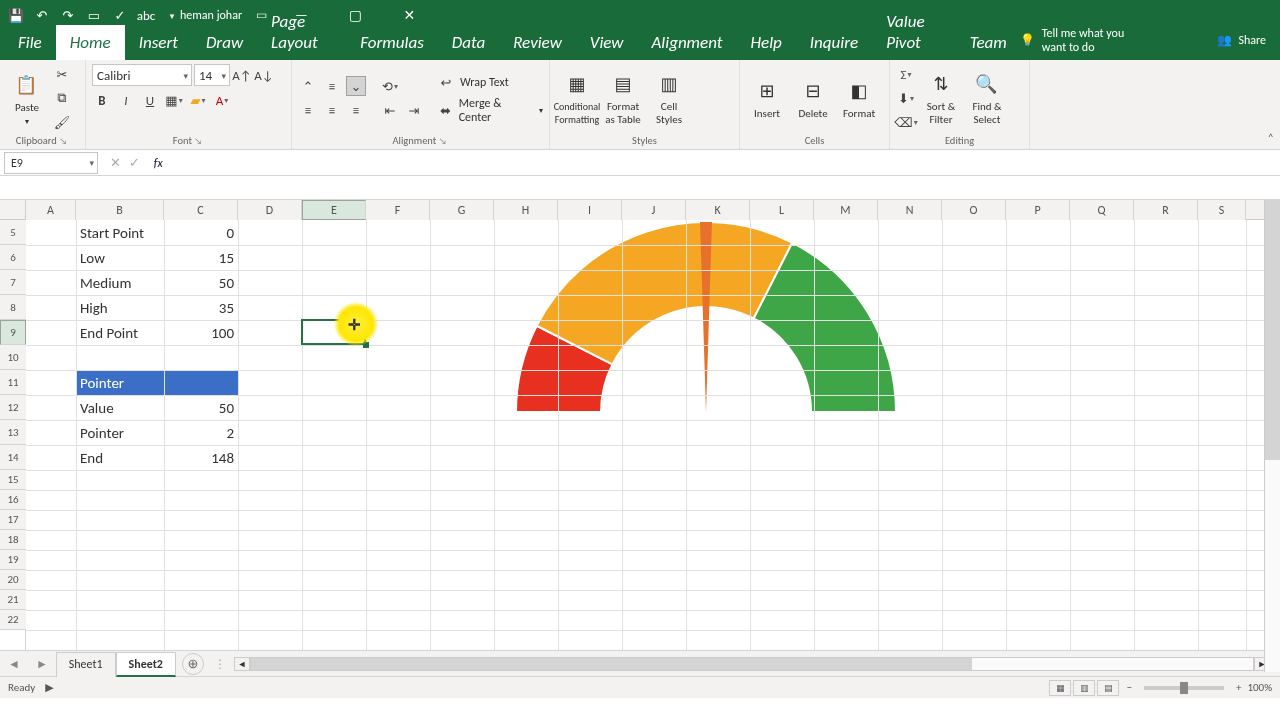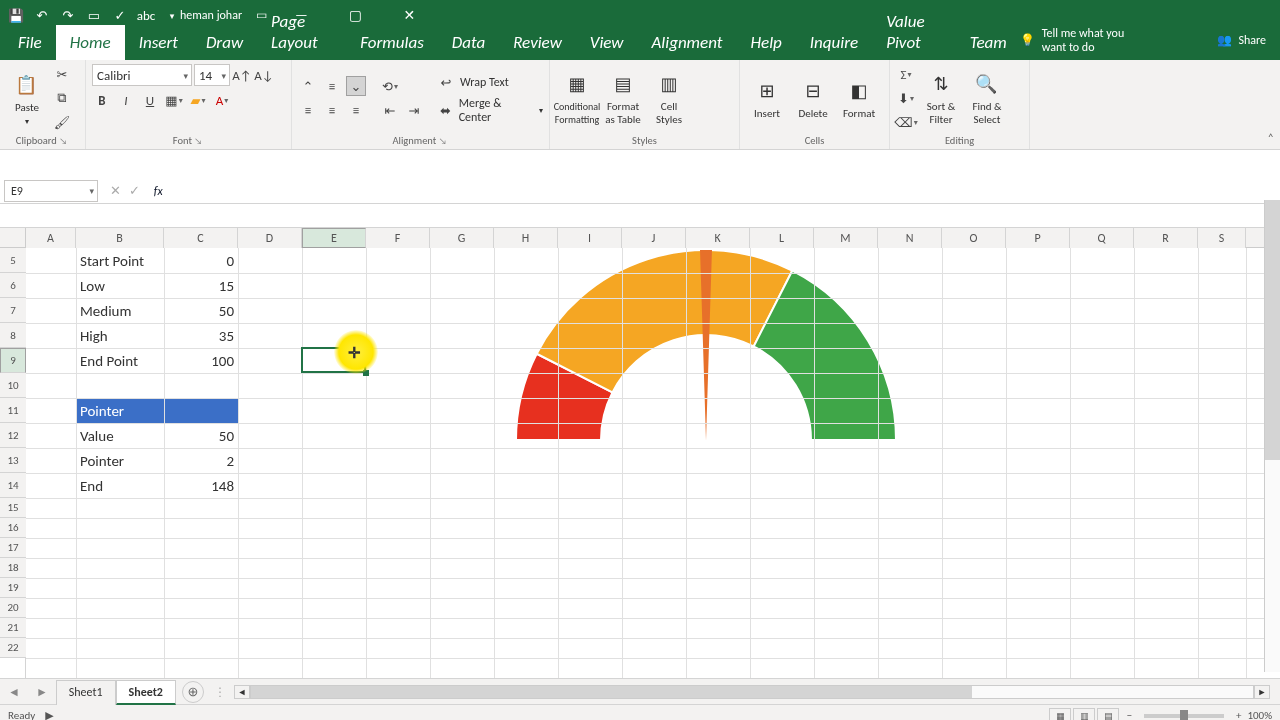--- a/index.html
+++ b/index.html
@@ -23,21 +23,21 @@
   .stack { display:flex; flex-direction:column; gap:4px;}
   .fontbox { display:flex; gap:2px; align-items:center;}
   .combo { height:22px; border:1px solid #c8c6c4; background:#fff; font-size:13px; padding:0 16px 0 4px; display:flex; align-items:center; position:relative;}
   .combo::after{content:"▾"; position:absolute; right:3px; font-size:9px; color:#666;}
   .row-icons { display:flex; gap:4px; align-items:center;}
   .ic { width:20px; height:20px; display:flex; align-items:center; justify-content:center; font-size:13px; color:#444; border:1px solid transparent;}
   .ic.drop::after{content:"▾"; font-size:8px; color:#666; margin-left:1px;}
   .sel { background:#d4d4d4; border:1px solid #a0a0a0;}
   .ribbon-collapse { position:absolute; right:6px; bottom:4px; font-size:12px; color:#666;}
   .grp-launch{ font-size:9px; color:#888; text-align:right; padding-right:2px;}
-  .namebox-row { height:26px; border-bottom:1px solid #d4d4d4; display:flex; align-items:center; background:#fff;margin-top:28px;}
+  .namebox-row { height:26px; border-bottom:1px solid #d4d4d4; display:flex; align-items:center; background:#fff;}
   .namebox { width:94px; height:22px; border:1px solid #c8c6c4; margin:0 4px; padding:0 16px 0 6px; font-size:12px; display:flex; align-items:center; position:relative;}
   .namebox::after{content:"▾"; position:absolute; right:3px; font-size:9px; color:#666;}
   .fx-btns { display:flex; gap:8px; padding:0 8px; color:#aaa; font-size:13px;}
   .fx-label { font-style:italic; color:#0f172a; padding:0 6px;}
   .fx-input { flex:1; height:22px; border:none; font-size:12px;}
   .formula-strip { height:24px; border-bottom:1px solid #d4d4d4; background:#fff;}
   .sheet-area { display:flex; height:430px; }
   .rowhdrs { width:26px; border-right:1px solid #d4d4d4;}
   .colhdrs { height:20px; display:flex; border-bottom:1px solid #ccc; background:#f3f2f1;}
   .corner { width:26px; height:20px; background:#f3f2f1; border-right:1px solid #ccc; border-bottom:1px solid #ccc;}

